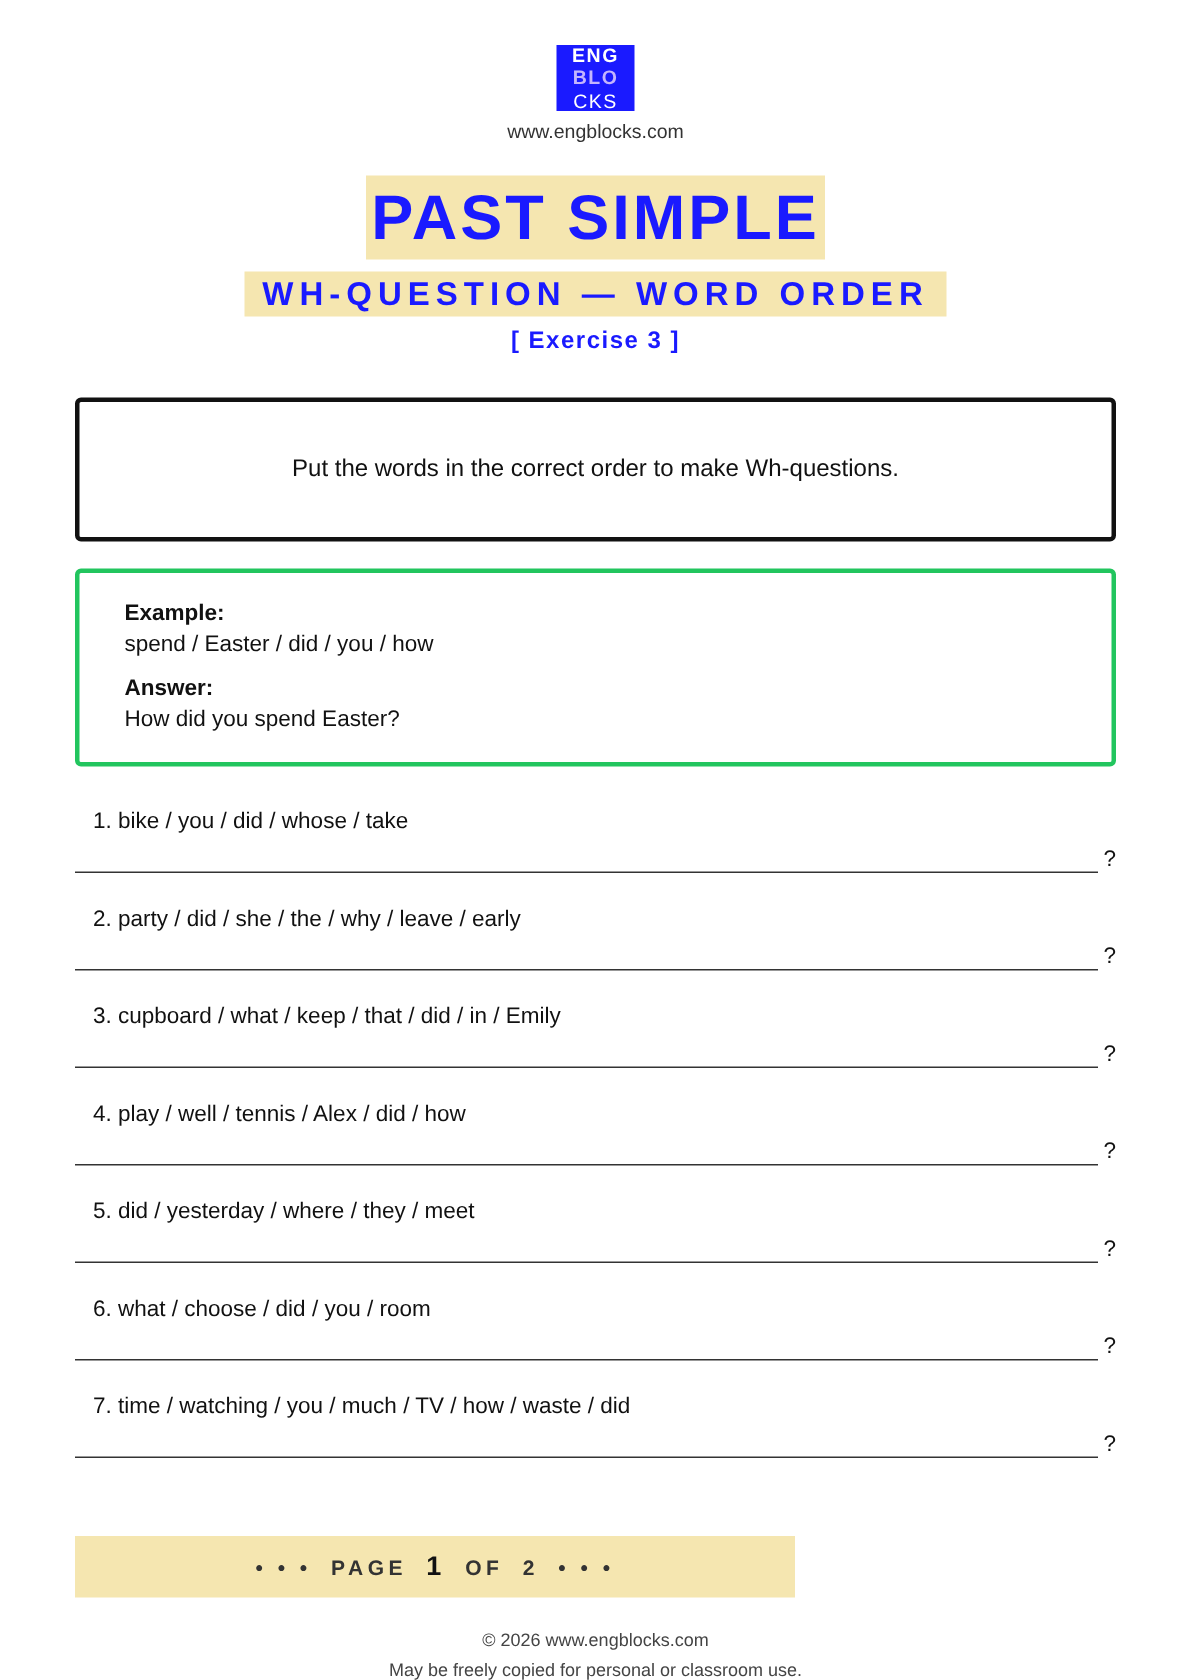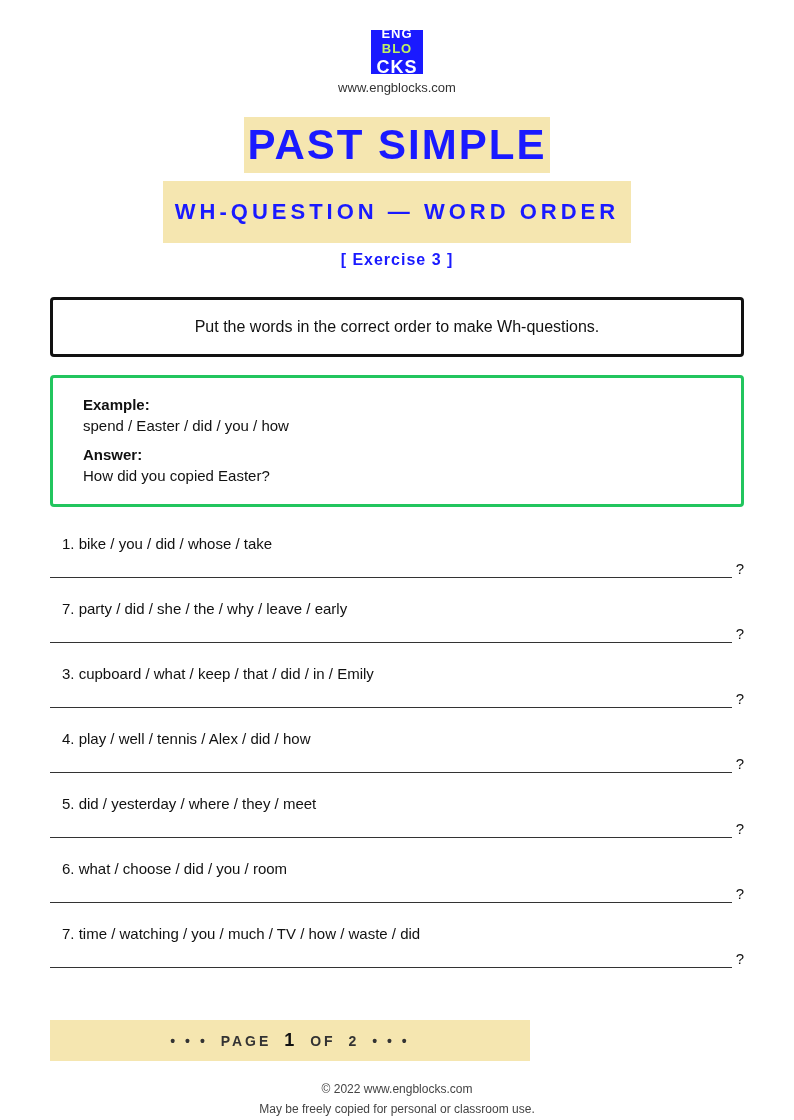--- a/index.html
+++ b/index.html
@@ -62,38 +62,38 @@
       text-transform: uppercase;
     }
 
     .sub-title {
       margin-top: 8px;
       font-size: 22px;
       font-weight: 900;
       color: #1a1aff;
       letter-spacing: 4px;
       background: #f5e6b0;
-      padding: 18px 12px;
+      padding: 2px 12px;
       text-transform: uppercase;
     }
 
     .exercise-label {
       margin-top: 8px;
       font-size: 16px;
       font-weight: bold;
       color: #1a1aff;
       letter-spacing: 1px;
     }
 
     .instruction-box {
       margin-top: 28px;
       width: 694px;
       border: 3px solid #111;
       border-radius: 4px;
-      padding: 18px 30px;
+      padding: 36px 30px;
       text-align: center;
       font-size: 16px;
       color: #111;
     }
 
     .example-box {
       margin-top: 18px;
       width: 694px;
       border: 3px solid #22c55e;
       border-radius: 4px;
@@ -189,52 +189,52 @@
       text-align: center;
       line-height: 1.7;
     }
   </style>
 </head>
 <body>
 
 <div class="logo-area">
   <div class="logo-box">
     <span>ENG</span>
-    <span style="font-size:13px;font-weight:900;color:#bef264;line-height:1.2;letter-spacing:1px;">BLO</span>
-    <span style="font-size:18px;font-weight:700;color:#fff;line-height:1.2;letter-spacing:1px;">CKS</span>
+    <span style="font-size:13px;font-weight:900;color:#c4b5fd;line-height:1.2;letter-spacing:1px;">BLO</span>
+    <span style="font-size:13px;font-weight:400;color:#fff;line-height:1.2;letter-spacing:1px;">CKS</span>
   </div>
   <span class="website-url">www.engblocks.com</span>
 </div>
 
 <div class="main-title">PAST SIMPLE</div>
 <div class="sub-title">WH-QUESTION — WORD ORDER</div>
 <div class="exercise-label">[ Exercise 3 ]</div>
 
 <div class="instruction-box">
   <span>Put the words in the correct order to make Wh-questions.</span>
 </div>
 
 <div class="example-box">
   <div class="label">Example:</div>
   <div class="scrambled">spend / Easter / did / you / how</div>
   <div class="answer-label">Answer:</div>
-  <div class="answer-text">How did you copied Easter?</div>
+  <div class="answer-text">How did you spend Easter?</div>
 </div>
 
 <div class="questions-area">
 
 <div class="question-item">
       <div class="question-text">1. bike / you / did / whose / take</div>
       <div class="answer-line-row">
         <div class="answer-line"></div>
         <span class="question-mark">?</span>
       </div>
     </div>
     <div class="question-item">
-      <div class="question-text">7. party / did / she / the / why / leave / early</div>
+      <div class="question-text">2. party / did / she / the / why / leave / early</div>
       <div class="answer-line-row">
         <div class="answer-line"></div>
         <span class="question-mark">?</span>
       </div>
     </div>
     <div class="question-item">
       <div class="question-text">3. cupboard / what / keep / that / did / in / Emily</div>
       <div class="answer-line-row">
         <div class="answer-line"></div>
         <span class="question-mark">?</span>
@@ -273,16 +273,16 @@
 <div class="page-footer">
   <div class="page-indicator">
     <span>• • •</span>
     <span style="margin:0 6px;">PAGE</span>
     <span class="page-num">1</span>
     <span style="margin:0 6px;">OF</span>
     <span>2</span>
     <span style="margin-left:6px;">• • •</span>
   </div>
   <div class="copyright">
-    <div>© 2022 www.engblocks.com</div>
+    <div>© 2026 www.engblocks.com</div>
     <div>May be freely copied for personal or classroom use.</div>
   </div>
 </div>
 
 </body></html>

